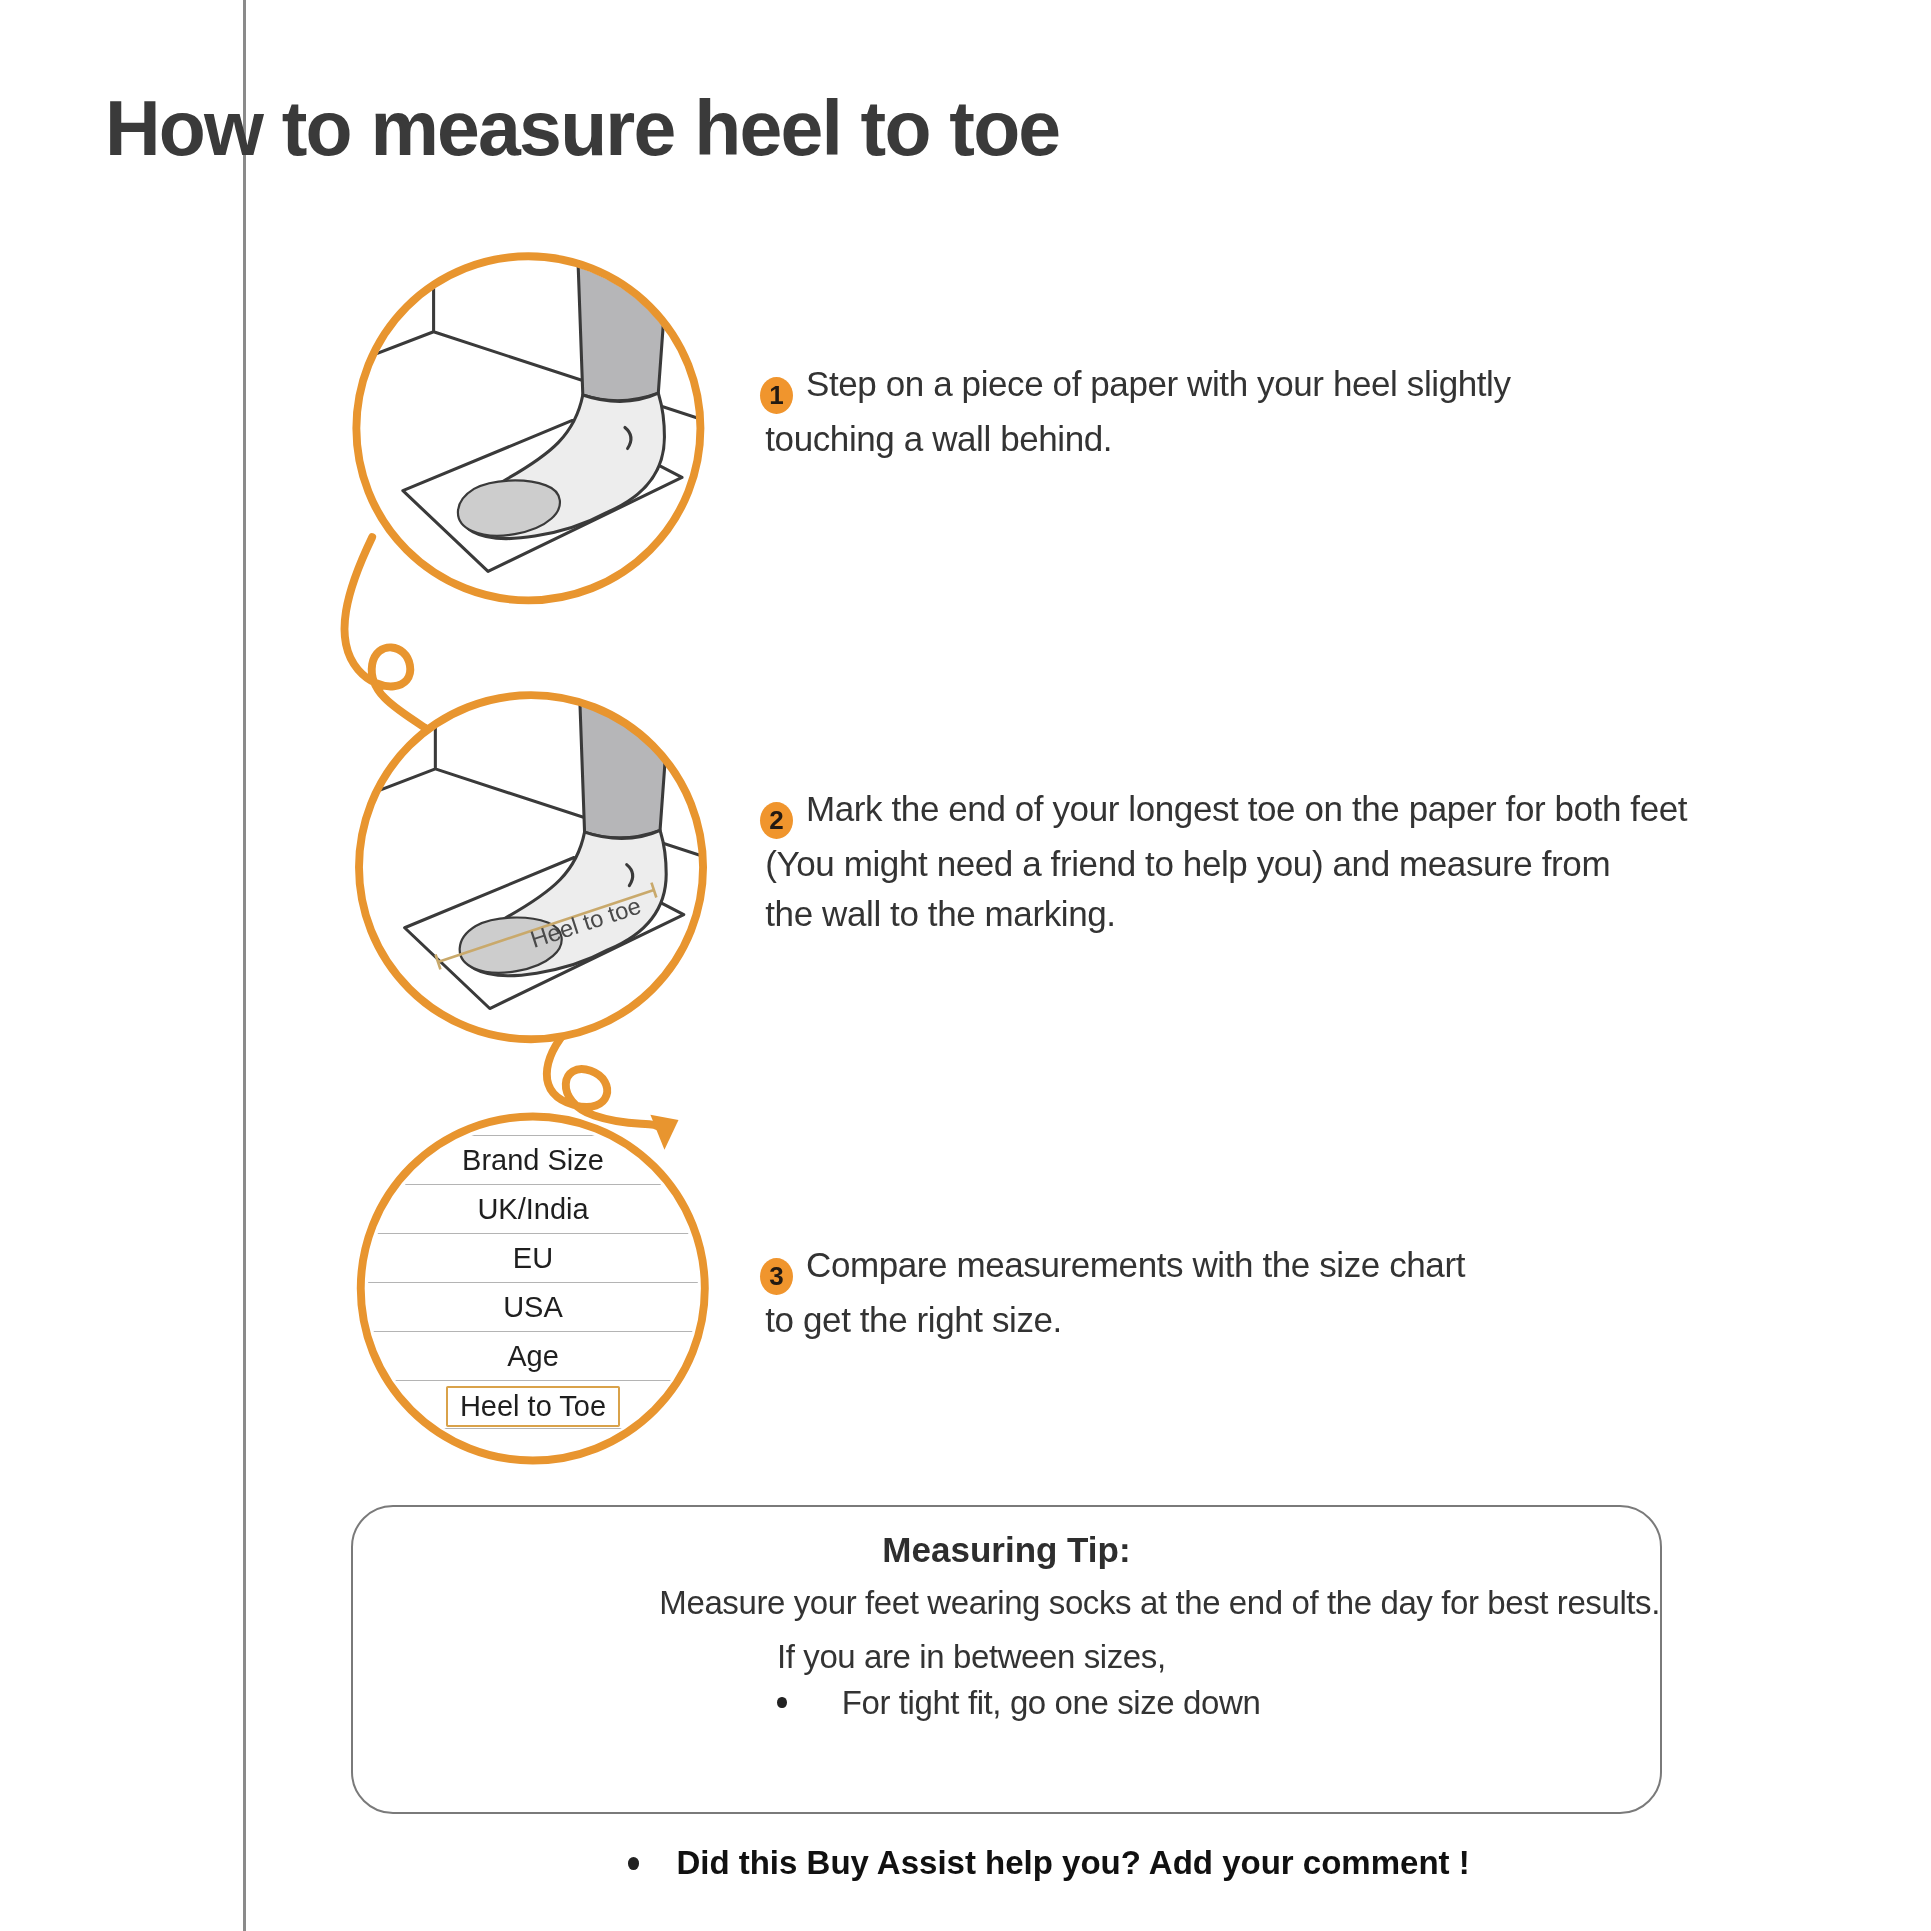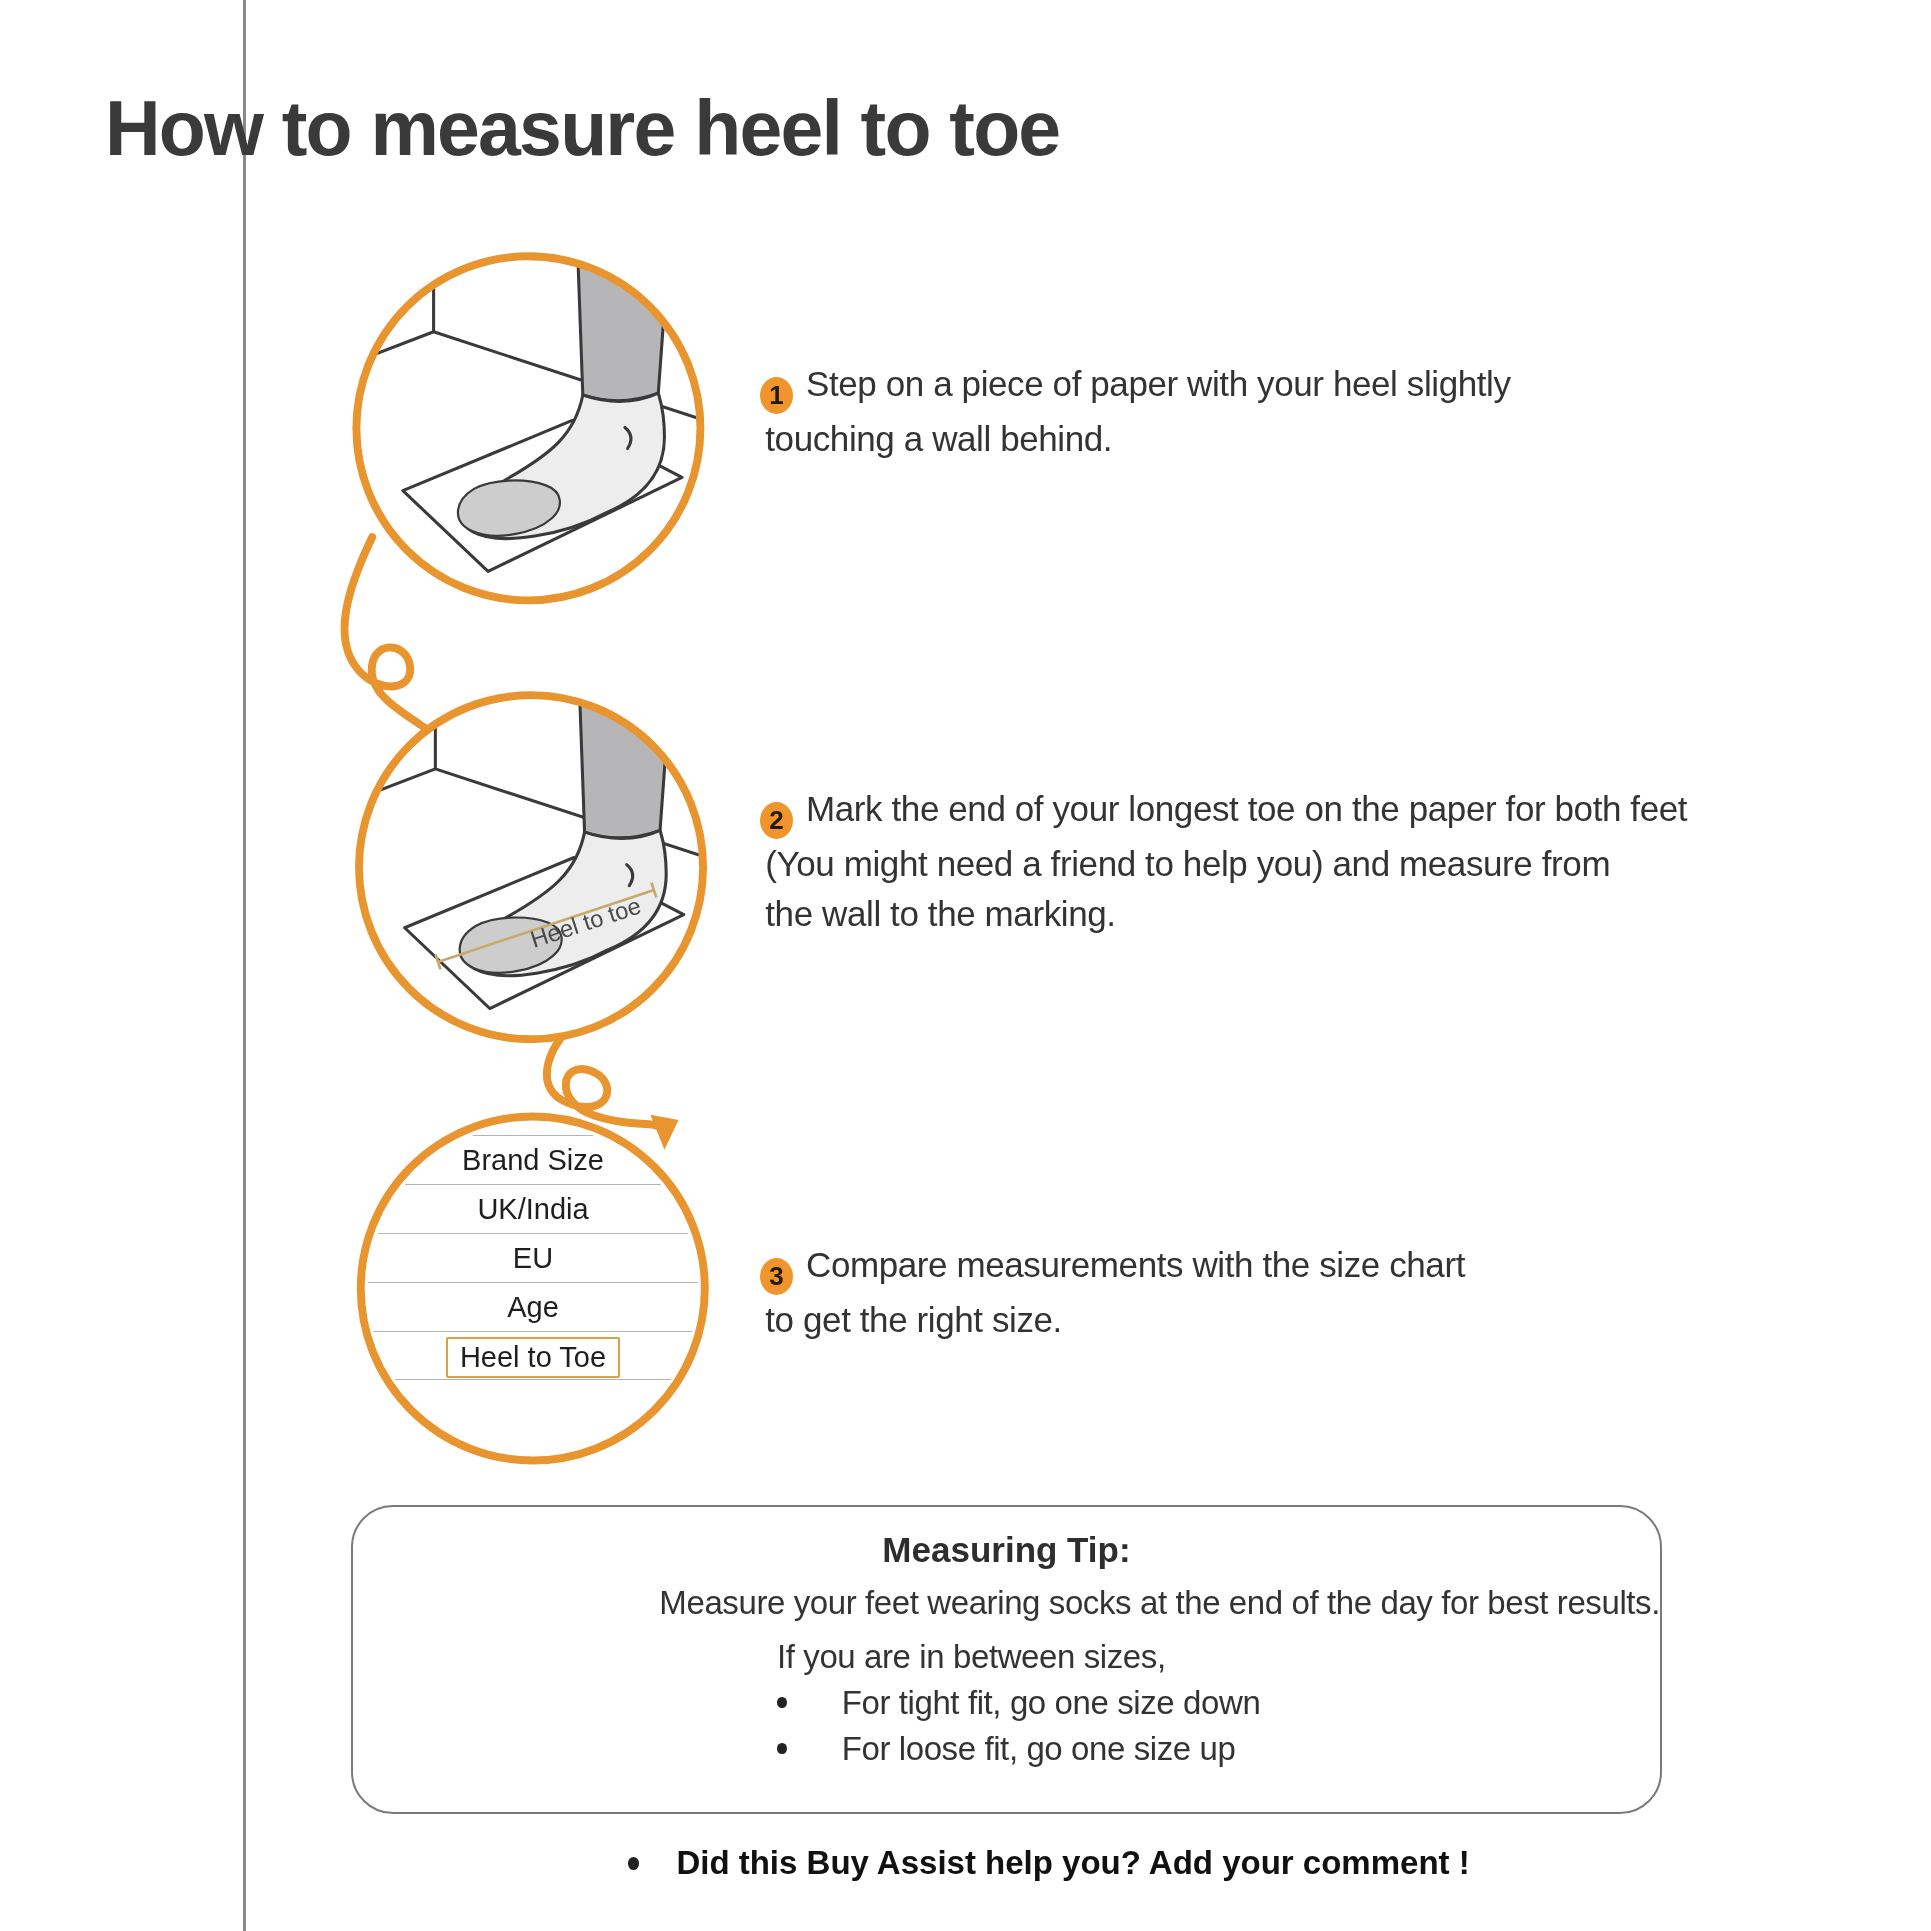--- a/index.html
+++ b/index.html
@@ -119,40 +119,37 @@
       <span class="badge">3</span><span>Compare measurements with the size chart</span>
     </div>
     <div class="step-line">to get the right size.</div>
   </div>
 
   <div id="size-chart-overlay">
     <div id="size-chart-rows">
       <div class="chart-row">Brand Size</div>
       <div class="chart-row">UK/India</div>
       <div class="chart-row">EU</div>
+      <div class="chart-row">USA</div>
       <div class="chart-row">Age</div>
       <div class="chart-row last">
         <span class="hl-box">Heel to Toe</span>
       </div>
     </div>
   </div>
 
   <div id="tip-box">
     <div id="tip-title">Measuring Tip:</div>
     <div id="tip-line1">Measure your feet wearing socks at the end of the day for best results.</div>
     <div id="tip-sub">
       <div>If you are in between sizes,</div>
       <div class="tip-bullet-row">
         <span class="dot"></span>
         <span class="bullet-text">For tight fit, go one size down</span>
       </div>
-      <div class="tip-bullet-row">
-        <span class="dot"></span>
-        <span class="bullet-text">For loose fit, go one size up</span>
-      </div>
     </div>
   </div>
 
   <div id="footer-note">
     <span class="dot"></span>
     <span class="bullet-text">Did this Buy Assist help you? Add your comment !</span>
   </div>
 
 </div>
 

